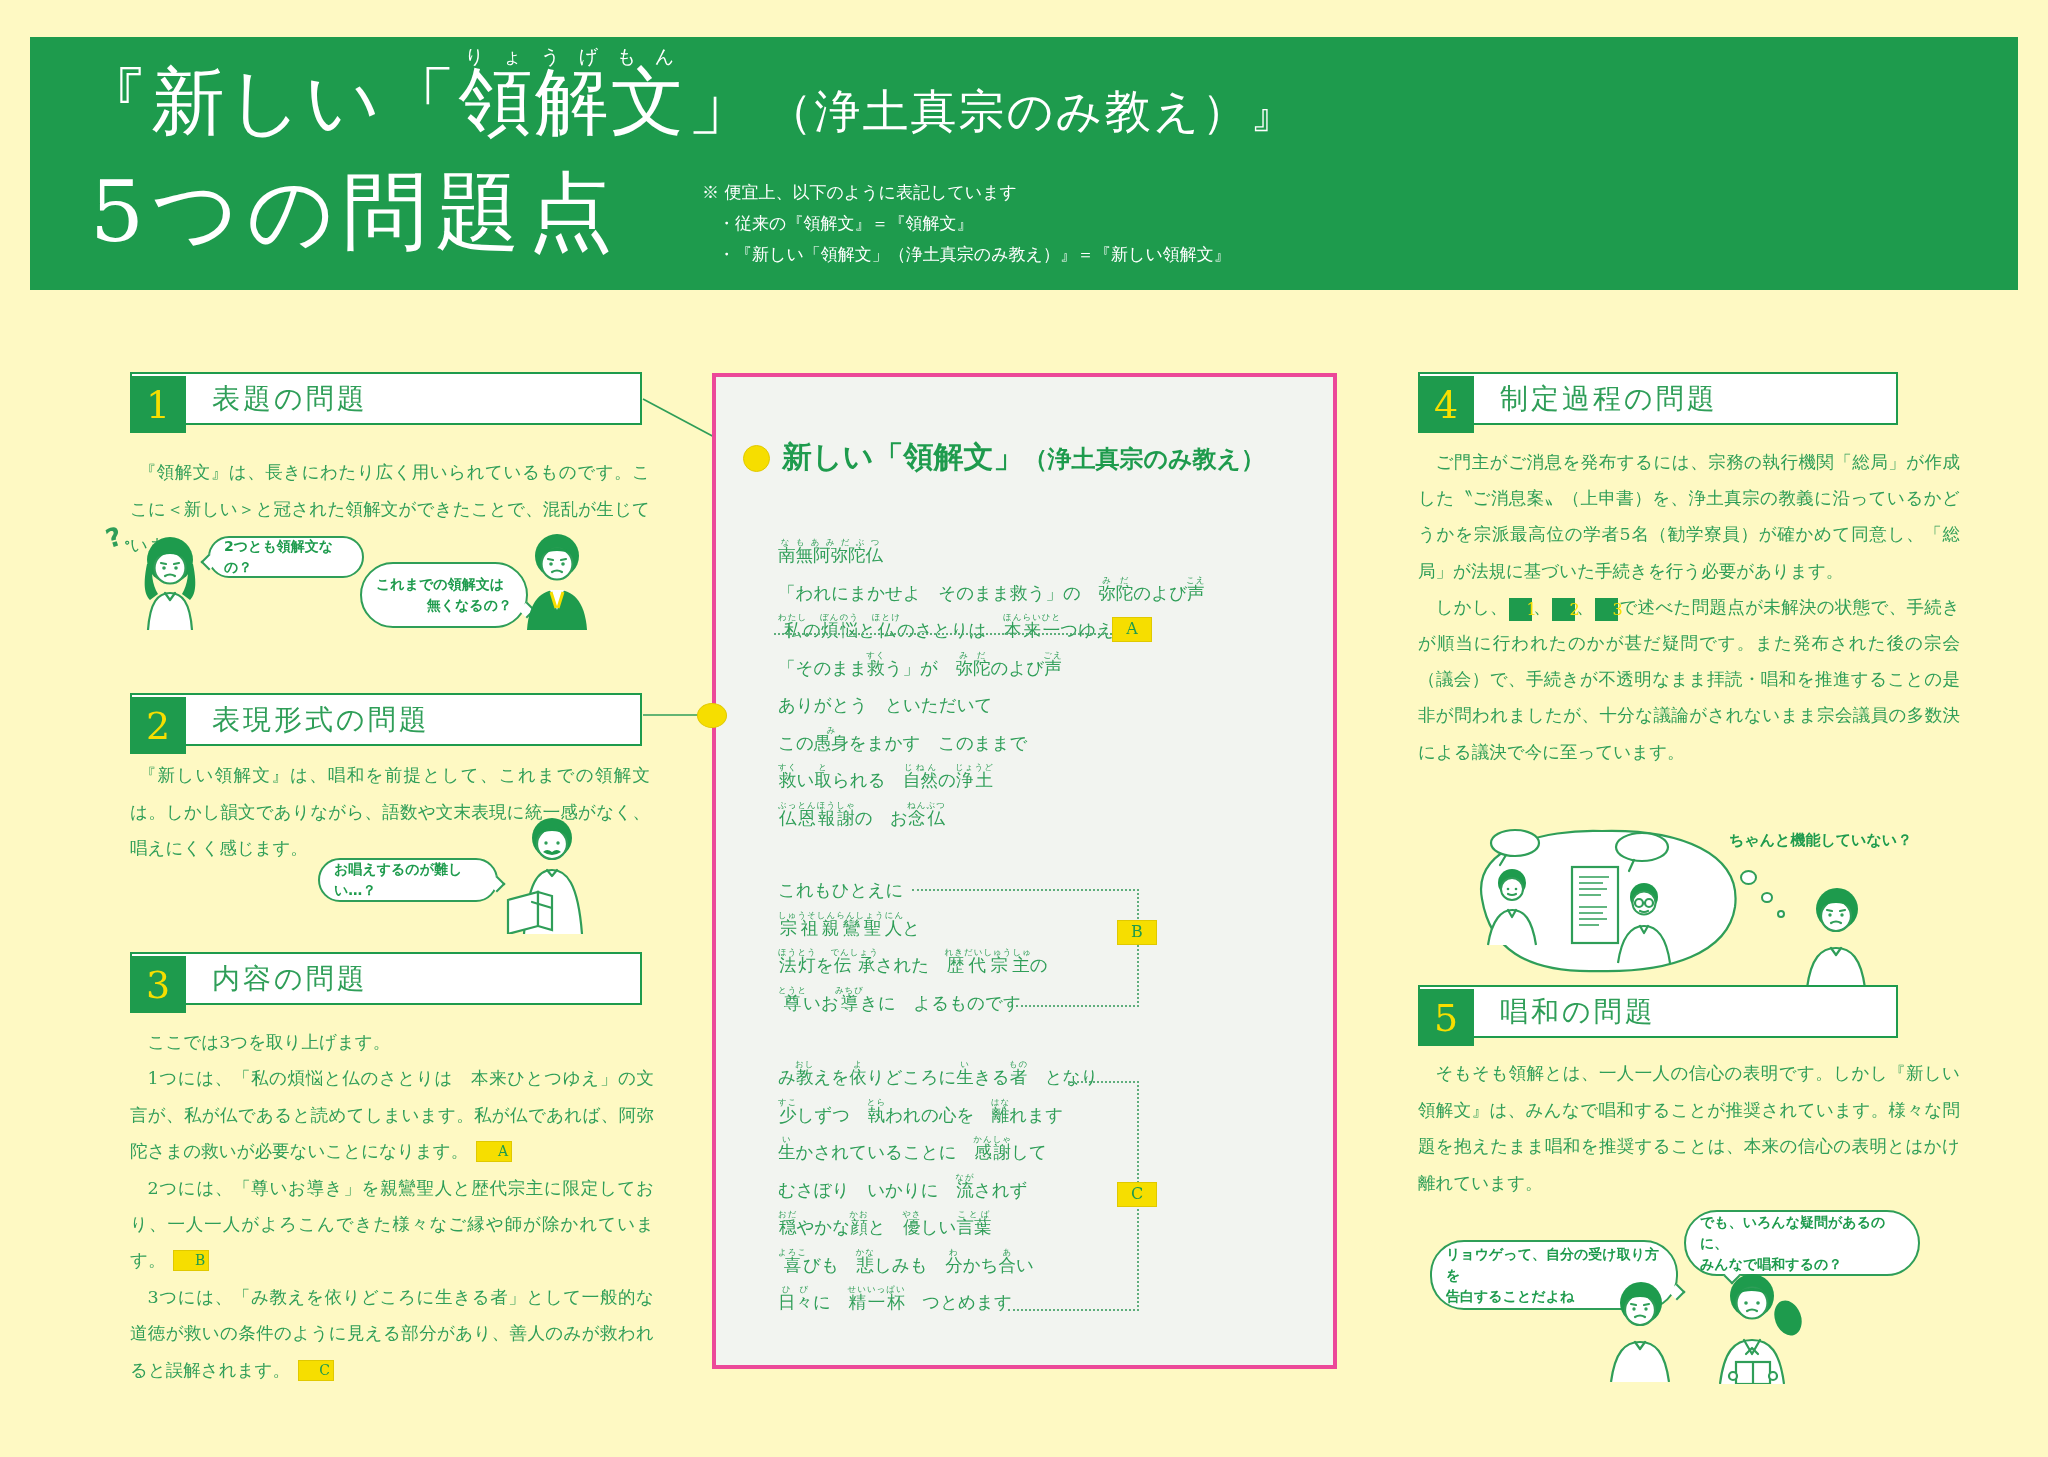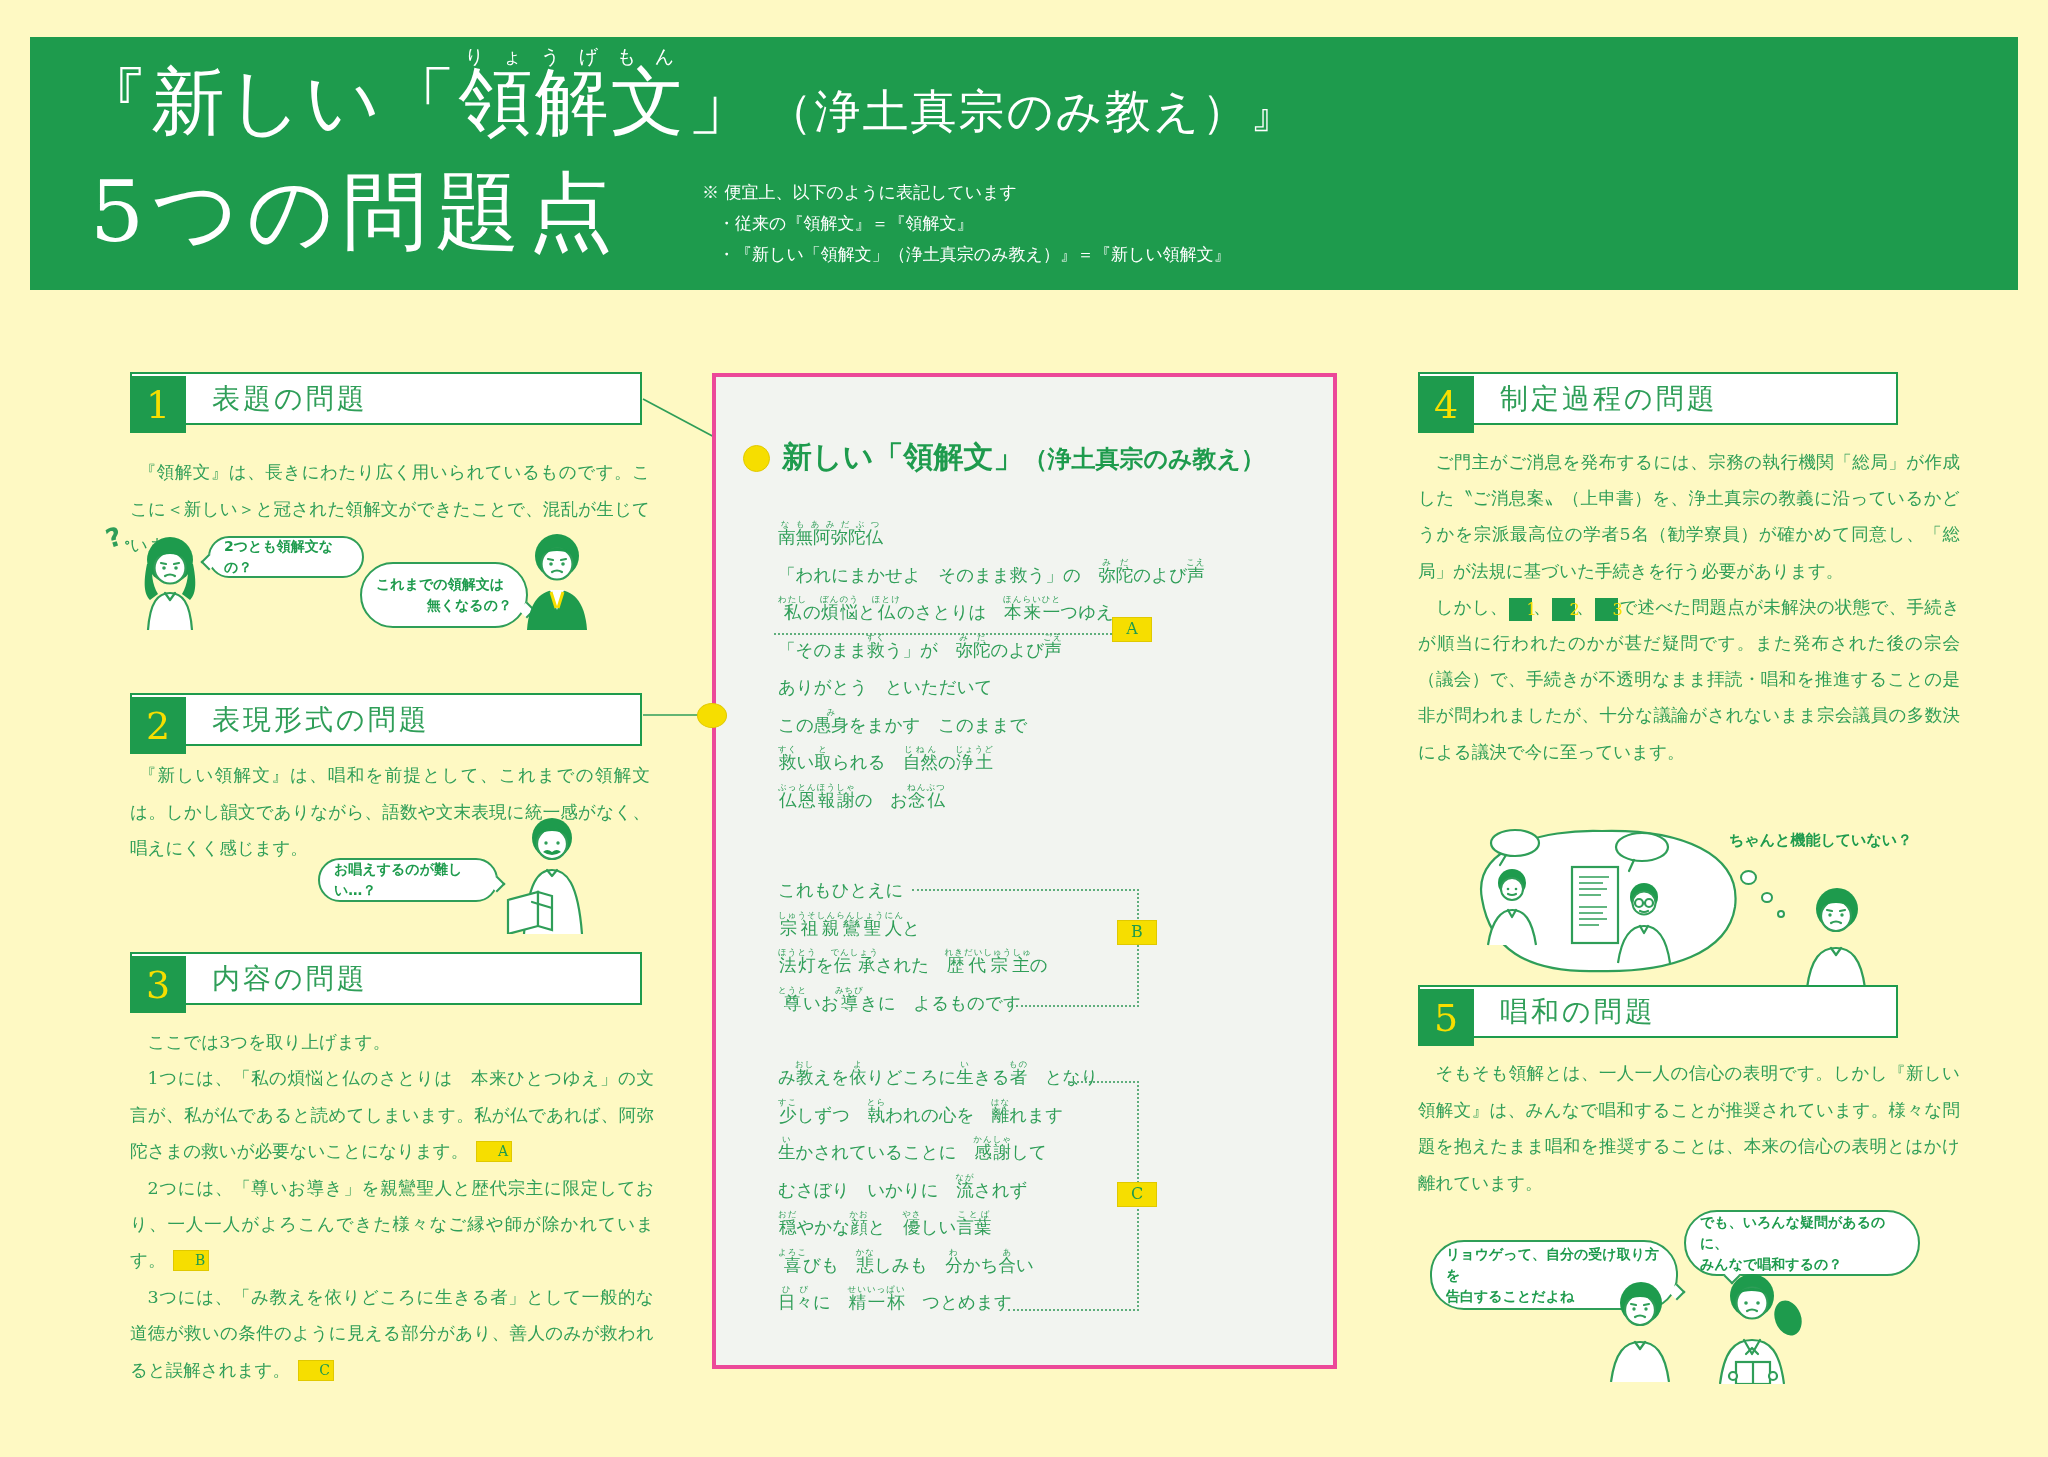--- a/index.html
+++ b/index.html
@@ -182,21 +182,21 @@
       <p><span>3つには、「み教えを依りどころに生きる者」として一般的な道徳が救いの条件のように見える部分があり、善人のみが救われると誤解されます。</span><span class="abadge">C</span></p>
     </div>
   </section>
 
   <main class="panel">
     <div class="pan-dot"></div>
     <div class="panel-title">
       <span>新しい「領解文」</span><span class="panel-title-sub">（浄土真宗のみ教え）</span>
     </div>
 
-    <div class="stanza" style="top:142px;">
+    <div class="stanza" style="top:160px;">
       <div class="pline"><ruby>南無阿弥陀仏<rt>なもあみだぶつ</rt></ruby></div>
       <div class="pline">「われにまかせよ　そのまま救う」の　<ruby>弥陀<rt>みだ</rt></ruby>のよび<ruby>声<rt>こえ</rt></ruby></div>
       <div class="pline"><ruby>私<rt>わたし</rt></ruby>の<ruby>煩悩<rt>ぼんのう</rt></ruby>と<ruby>仏<rt>ほとけ</rt></ruby>のさとりは　<ruby>本来<rt>ほんらい</rt></ruby><ruby>一<rt>ひと</rt></ruby>つゆえ</div>
       <div class="pline">「そのまま<ruby>救<rt>すく</rt></ruby>う」が　<ruby>弥陀<rt>みだ</rt></ruby>のよび<ruby>声<rt>ごえ</rt></ruby></div>
       <div class="pline">ありがとう　といただいて</div>
       <div class="pline">この<ruby>愚身<rt>み</rt></ruby>をまかす　このままで</div>
       <div class="pline"><ruby>救<rt>すく</rt></ruby>い<ruby>取<rt>と</rt></ruby>られる　<ruby>自然<rt>じねん</rt></ruby>の<ruby>浄土<rt>じょうど</rt></ruby></div>
       <div class="pline"><ruby>仏恩報謝<rt>ぶっとんほうしゃ</rt></ruby>の　お<ruby>念仏<rt>ねんぶつ</rt></ruby></div>
     </div>
 

